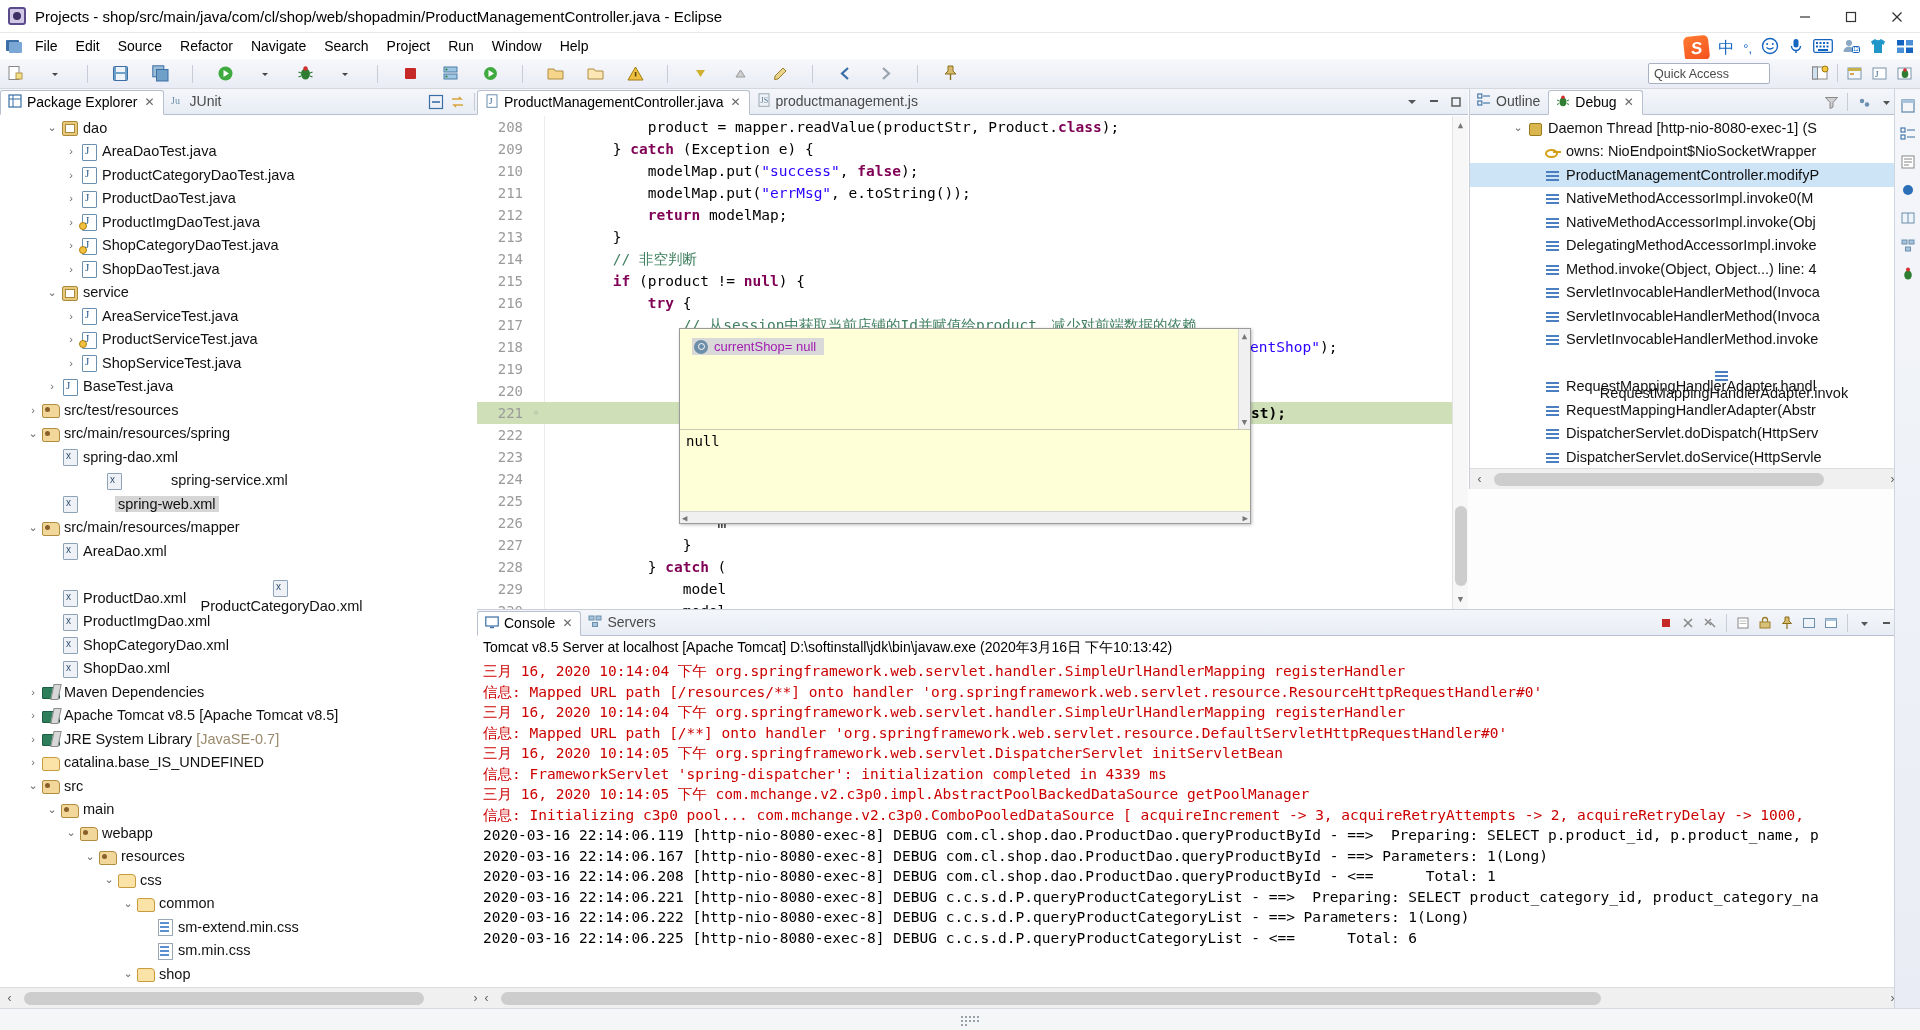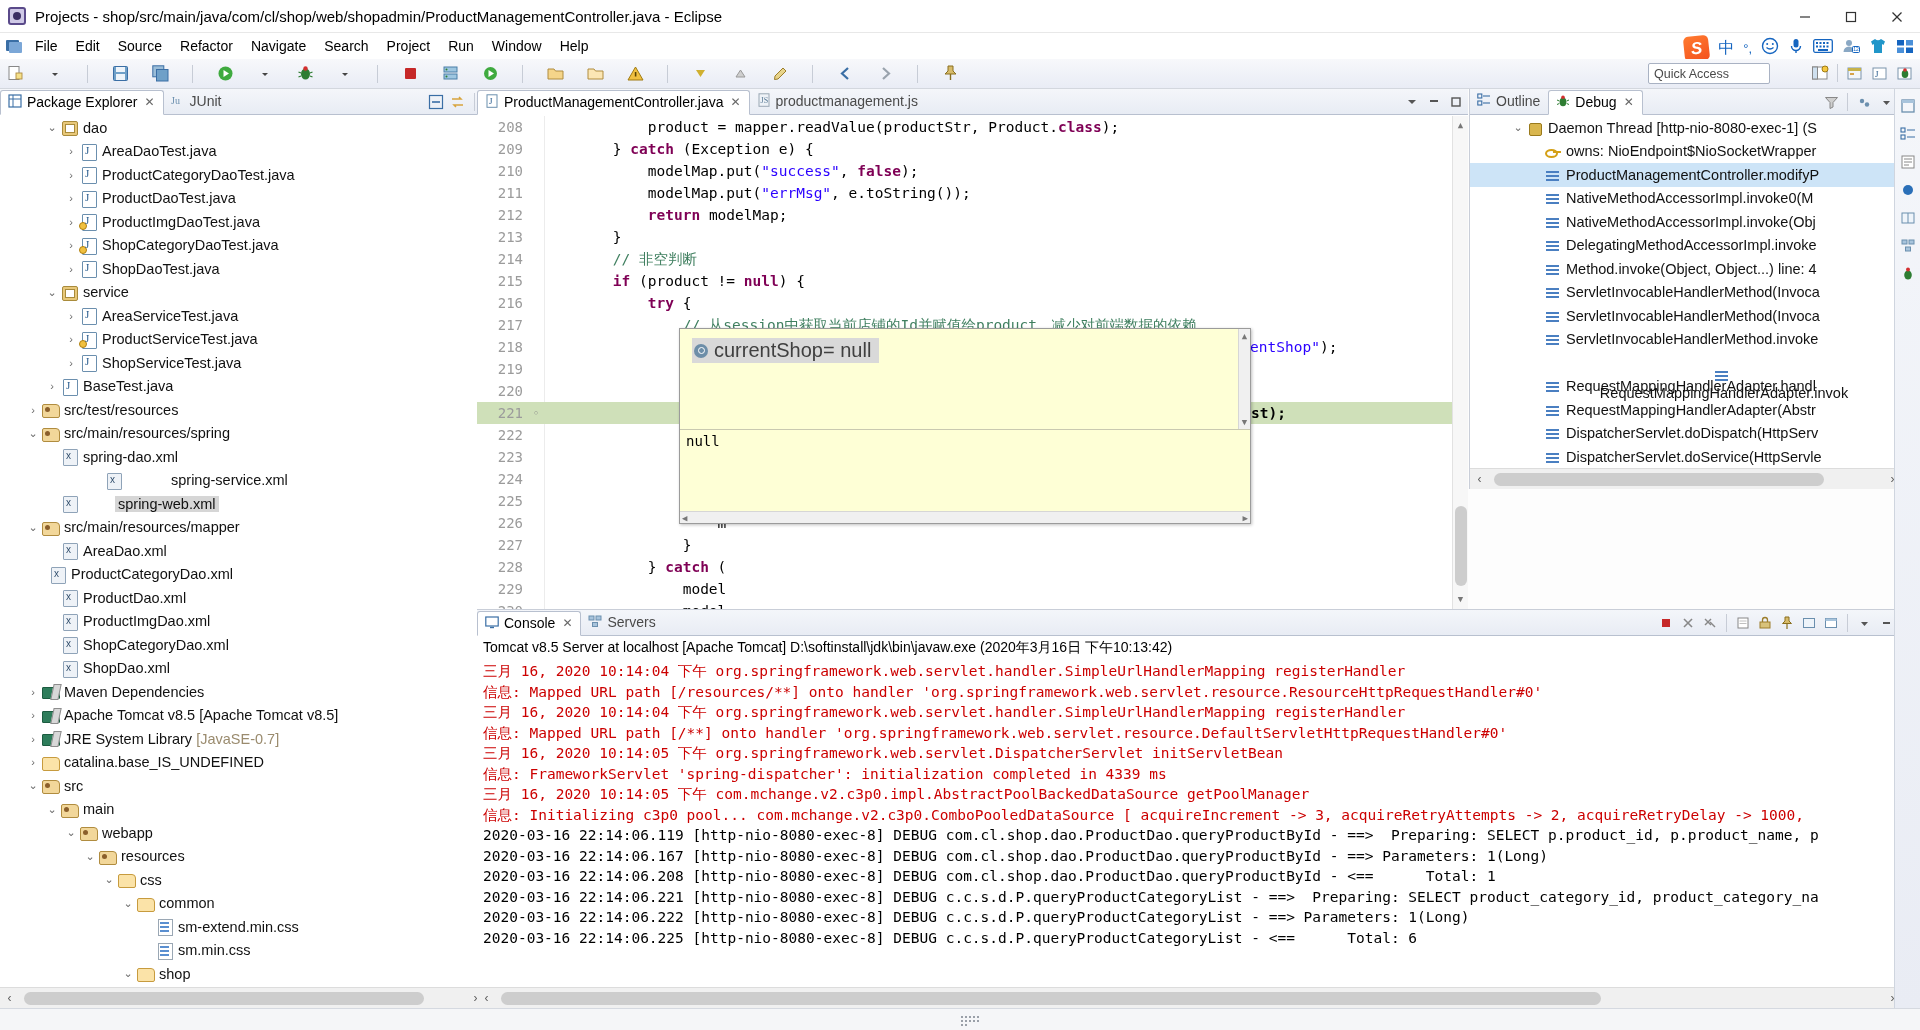--- a/index.html
+++ b/index.html
@@ -132,21 +132,21 @@
   .kw { color:#7f0055; font-weight:bold; }
   .str { color:#2a00ff; }
   .cmt { color:#3f7f5f; }
 
   
   .dbg-popup { position:absolute; border:1px solid #9b9b9b; background:#feffd6; box-shadow:1px 1px 3px rgba(0,0,0,.25); z-index: 40;}
   .dbg-top { position:relative; height:100px; }
   .dbg-varrow { position:absolute; left:12px; top:9px; display:flex; align-items:center; gap:6px; background:#d9d9d9; padding:1px 8px 1px 2px;}
   .dbg-varrow .vico { width:14px;height:14px;border-radius:50%;background:#6d8ea8;display:inline-block;position:relative;}
   .dbg-varrow .vico::after{content:"";position:absolute;left:4px;top:3px;width:5px;height:5px;border:1px solid #fff;border-radius:50%;}
-  .dbg-varname { font-size:20px; color:#404040; font-family:"Liberation Sans",sans-serif;}
+  .dbg-varname { font-size:13px; color:#a21caf; font-family:"Liberation Sans",sans-serif;}
   .dbg-split { height:1px; background:#c9c9b0; }
   .dbg-detail { height:86px; background:#feffd6; padding:3px 6px; font-family:"DejaVu Sans Mono",monospace; font-size:14px;}
   .dbg-vscroll{position:absolute;right:0;top:0;bottom:0;width:12px;background:#f0f0f0;border-left:1px solid #d6d6d6;}
   .dbg-hscroll{position:absolute;left:0;right:0;bottom:0;height:12px;background:#f0f0f0;border-top:1px solid #d6d6d6;}
   .mini-ar{font-size:9px;color:#777;text-align:center;}
 
   
   #debug-panel { right: 0; top: 0; width: 451px; height: 400px; border-left:1px solid #c9ced8;}
   .dbg-tree { position:absolute; top:27px; left:0; right:0; bottom:22px; background:#fff; overflow:hidden;}
   .drow { display:flex; align-items:center; height:23.5px; font-size:14.5px; white-space:nowrap; color:#111; padding-left:2px;}
@@ -584,21 +584,21 @@
           <div class="trow" style="padding-left: 25px;">
             <span class="arrow">⌄</span>
             <span class="ticon ic-srcfolder"></span>
             <span class="tlabel">src/main/resources/mapper</span>
           </div>
           <div class="trow" style="padding-left: 44px;">
             <span class="arrow none"></span>
             <span class="ticon ic-xml"></span>
             <span class="tlabel">AreaDao.xml</span>
           </div>
-          <div class="trow" style="padding-left: 32px;">
+          <div class="trow" style="padding-left: 60px; flex-direction: column;">
             <span class="arrow none"></span>
             <span class="ticon ic-xml"></span>
             <span class="tlabel">ProductCategoryDao.xml</span>
           </div>
           <div class="trow" style="padding-left: 44px;">
             <span class="arrow none"></span>
             <span class="ticon ic-xml"></span>
             <span class="tlabel">ProductDao.xml</span>
           </div>
           <div class="trow" style="padding-left: 44px;">

